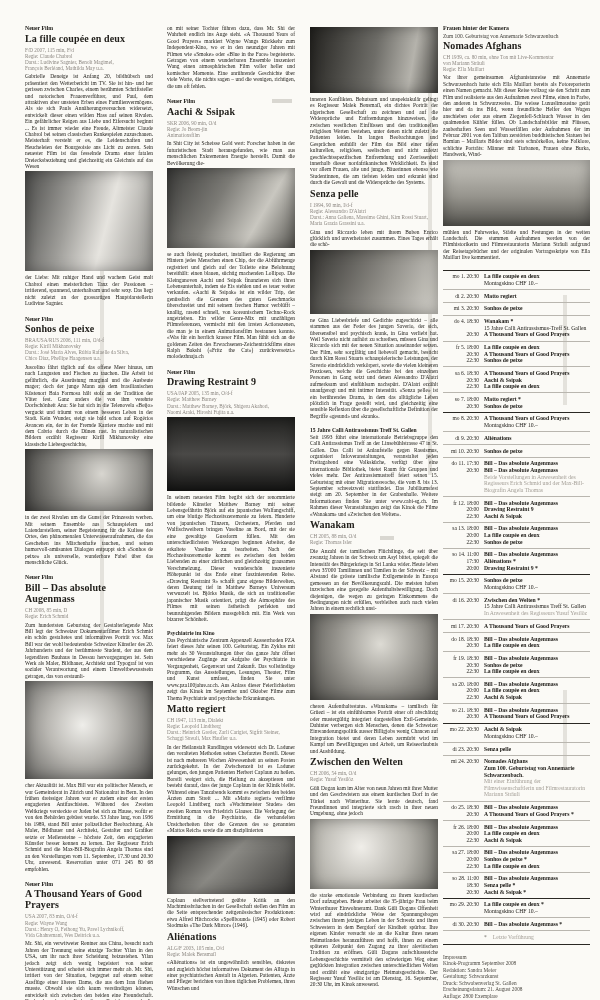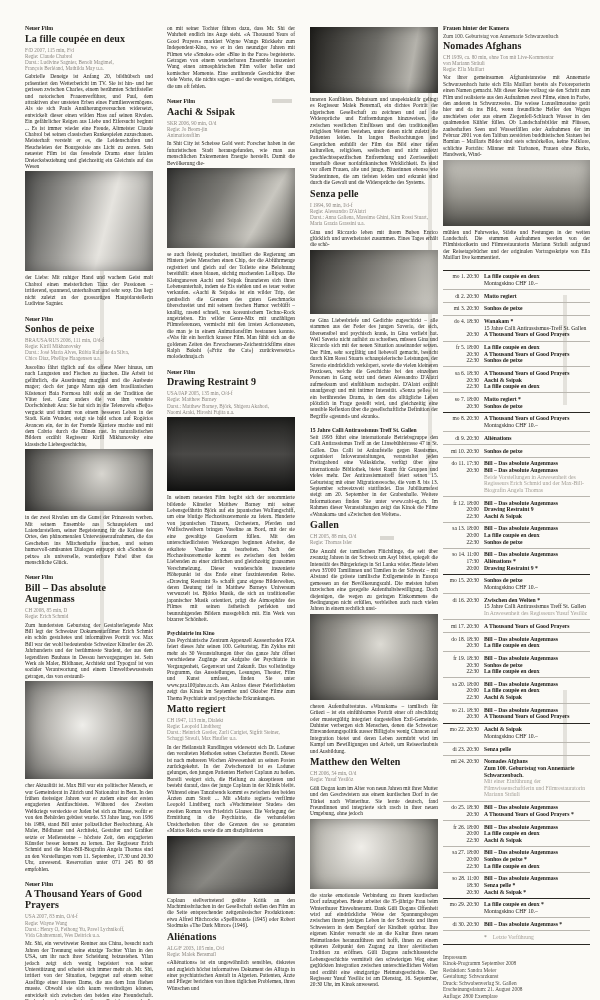--- a/index.html
+++ b/index.html
@@ -145,29 +145,29 @@
       <div>I 1994, 90 min, I/d-f</div>
       <div>Regie: Alessandro D'Alatri</div>
       <div>Darst.: Anna Galiena, Massimo Ghini, Kim Rossi Stuart,</div>
       <div>Maria Grazia Grassini u.a.</div>
     </div>
     <p class="body">Gina und Riccardo leben mit ihrem Buben Enrico glücklich und unverheiratet zusammen. Eines Tages erhält die schö-</p>
     <div class="photo" style="height: 64px; background: linear-gradient(115deg, rgb(51, 50, 47) 0%, rgb(142, 140, 134) 55%, rgb(214, 212, 205) 100%);"></div>
     <p class="body">ne Gina Liebesbriefe und Gedichte zugeschickt – alle stammen aus der Feder des jungen Saverio, der sich, übersensibel und psychisch krank, in Gina verliebt hat. Weil Saverio nicht aufhört zu schreiben, müssen Gina und Riccardo sich mit der neuen Situation auseinander setzen. Der Film, sehr sorgfältig und liebevoll gemacht, besticht durch Kim Rossi Stuarts schauspielerische Leistungen, der Saverio eindrücklich verkörpert, sowie die vielen kleineren Preziosen, welche die Geschichte bei den einzelnen Personen in Gang setzt und denen Alessandro D'Alatri aufmerksam und einfühlsam nachspürt. D'Alatri erzählt unaufgeregt und mit intimer Intensität. «Senza pelle» ist ein berührendes Drama, in dem das alltägliche Leben plötzlich in Frage gestellt wird, und gleichzeitig eine sensible Reflexion über die gesellschaftliche Definition der Begriffe «gesund» und «krank».</p>
     <div class="subhead">15 Jahre Calli Antirassismus Treff St. Gallen</div>
     <p class="body">Seit 1993 führt eine internationale Betriebsgruppe den Calli Antirassismus Treff an der Linsebühlstrasse 47 in St. Gallen. Das Calli ist Anlaufstelle gegen Rassismus, organisiert Infoveranstaltungen, veranstaltet jeden Freitagabend eine Volksküche, verfügt über eine internationale Bibliothek, bietet Raum für Gruppen und vieles mehr. Der Antirassismustreff feiert seinen 15. Geburtstag mit einer Migrationswoche, die vom 8. bis 13. September schweizweit stattfindet. Das Jubiläumsfest steigt am 20. September in der Grabenhalle. Weitere Informationen finden Sie unter www.cabi-sg.ch. Im Rahmen dieser Veranstaltungen zeigt das Kinok die Filme «Wanakam» und «Zwischen den Welten».</p>
-    <h2 class="title">Gallen</h2>
+    <h2 class="title">Wanakam</h2>
     <div class="meta">
       <div>CH 2005, 88 min, O/d</div>
       <div>Regie: Thomas Isler</div>
     </div>
     <p class="body">Die Anzahl der tamilischen Flüchtlinge, die seit über zwanzig Jahren in der Schweiz um Asyl bittet, spiegelt die Intensität des Bürgerkriegs in Sri Lanka wider. Heute leben etwa 35'000 Tamilinnen und Tamilen in der Schweiz – mit Abstand die grösste tamilische Exilgemeinde in Europa gemessen an der Bevölkerungszahl. Die meisten haben inzwischen eine geregelte Aufenthaltsbewilligung. Doch diejenigen, die wegen zu geringen Einkommens die Bedingungen nicht erfüllen, verbleiben auch nach vielen Jahren in einem rechtlich unsi-</p>
     <div class="photo" style="height: 86px; background: radial-gradient(circle at 55% 35%, rgb(221, 219, 212) 0%, rgb(140, 138, 132) 55%, rgb(74, 73, 69) 100%);"></div>
     <p class="body">cheren Aufenthaltsstatus. «Wanakam» – tamilisch für Grüezi – ist ein einfühlsames Porträt einer oft abschätzig oder mustergültig integriert dargestellten Exil-Gemeinde. Dahinter verbergen sich Menschen, denen die Schweizer Einwanderungspolitik ausser Billigjobs wenig Chancen auf Integration bietet und deren Leben zermürbt wird im Kampf um Bewilligungen und Arbeit, um Reiseerlaubnis und Ausbildung.</p>
-    <h2 class="title">Matthew den Welten</h2>
+    <h2 class="title">Zwischen den Welten</h2>
     <div class="meta">
       <div>CH 2006, 54 min, O/d</div>
       <div>Regie: Yusuf Yesilöz</div>
     </div>
     <p class="body">Güli Dogan kam im Alter von neun Jahren mit ihrer Mutter und den Geschwistern aus einem kurdischen Dorf in der Türkei nach Winterthur. Sie lernte deutsch, fand Freundinnen und integrierte sich rasch in ihrer neuen Umgebung, ohne jedoch</p>
     <div class="photo" style="height: 70px; background: radial-gradient(circle at 40% 40%, rgb(240, 238, 233) 0%, rgb(180, 178, 171) 55%, rgb(107, 106, 100) 100%);"></div>
     <p class="body">die starke emotionale Verbindung zu ihrem kurdischen Dorf aufzugeben. Heute arbeitet die 35-jährige Frau beim Winterthurer Einwohneramt. Dank Güli Dogans Offenheit wird auf eindrückliche Weise der Spannungsbogen zwischen ihrem jetzigen Leben in der Schweiz und ihren Schwestern in dem Bergdorf der Kindheit spürbar. Ihre eigenen Kinder versucht sie an die Kultur ihres neuen Heimatlandes heranzuführen und hofft, ihnen zu einem späteren Zeitpunkt den Zugang zu ihrer alevitischen Tradition zu eröffnen. Güli Dogans aufschlussreiche Lebensgeschichte vermittelt den schwierigen Weg einer geglückten Integration zwischen unterschiedlichen Welten und erzählt eine einzigartige Heimatsgeschichte. Der Regisseur Yusuf Yesilöz ist am Dienstag, 16. September, 20:30 Uhr, im Kinok anwesend.</p>
   </div>
 <div class="col" id="col4">
     <div class="kicker">Frauen hinter der Kamera</div>

